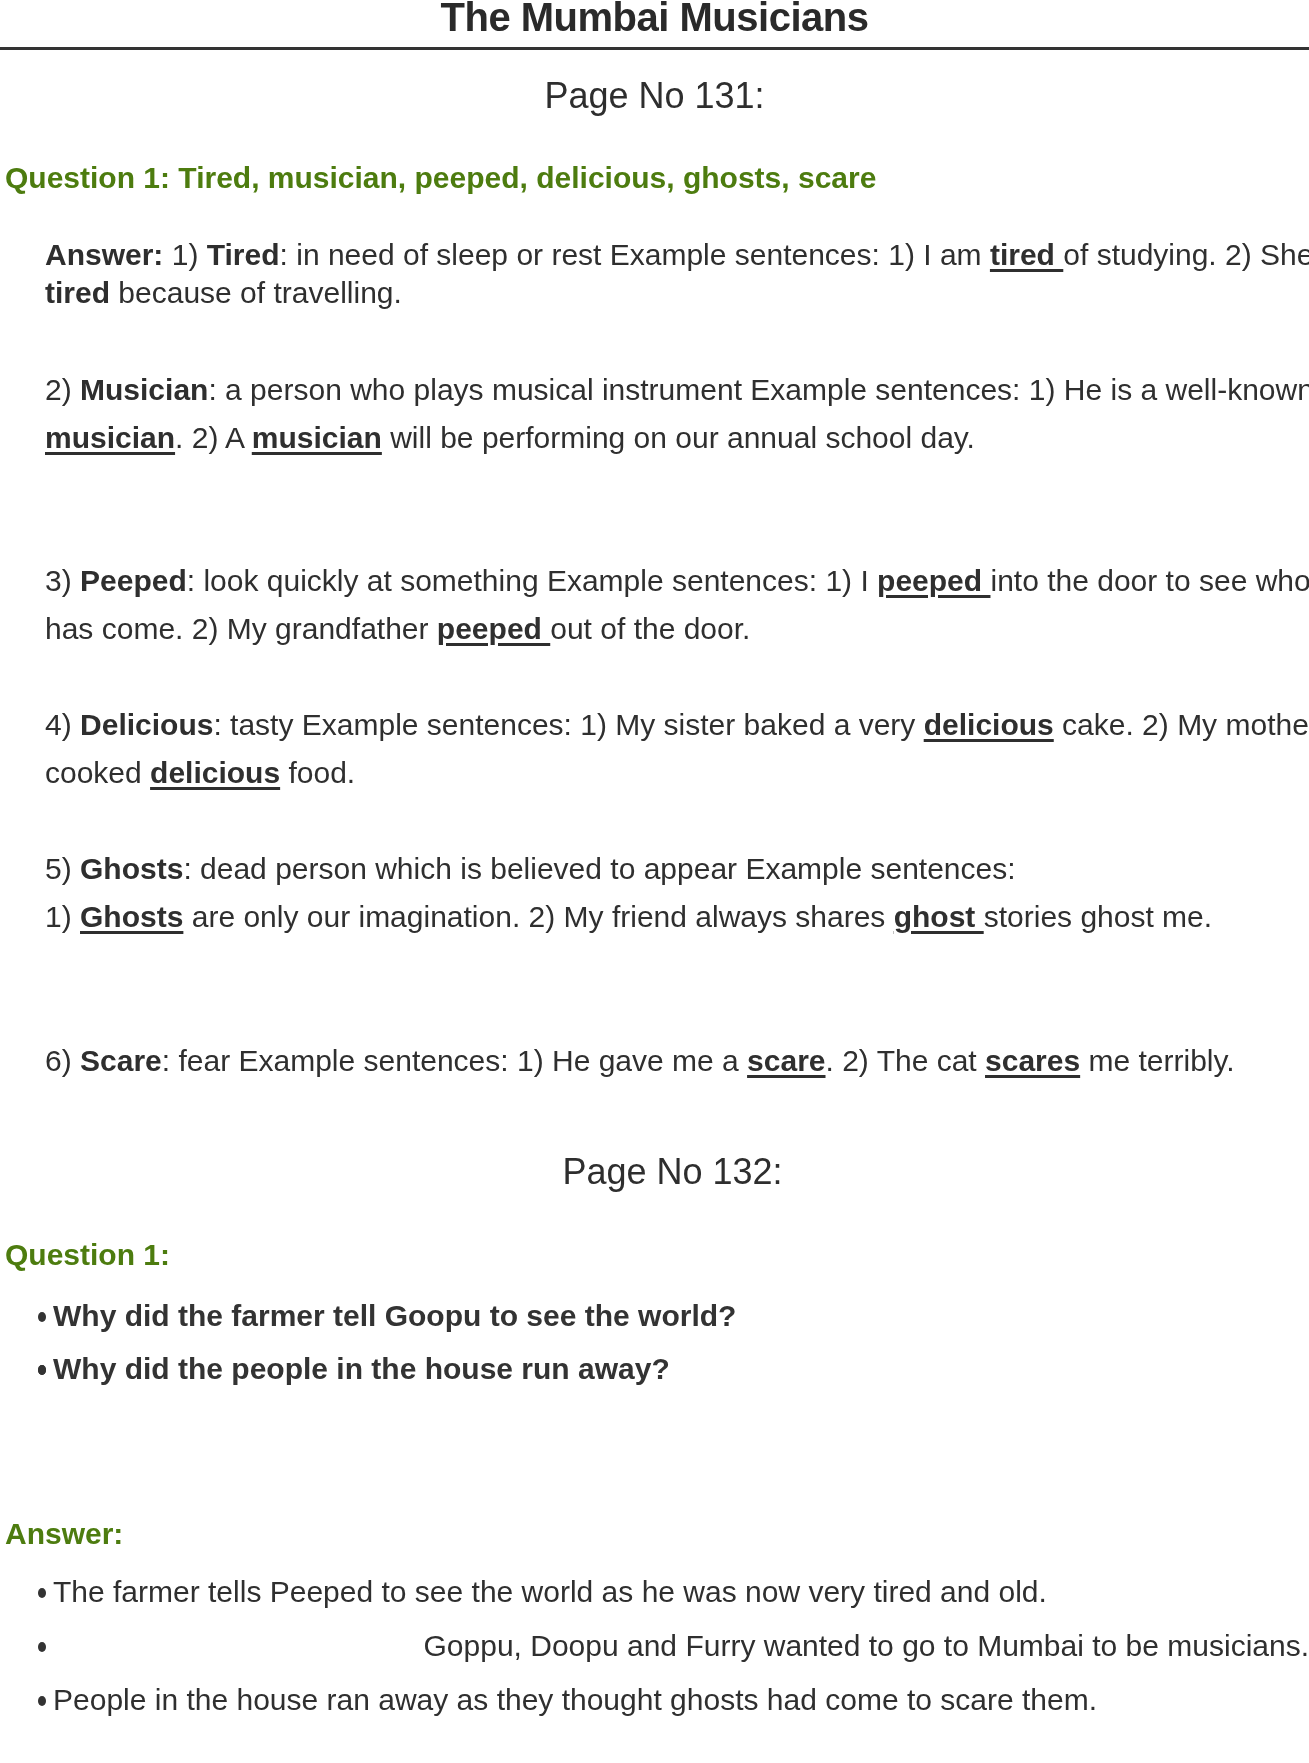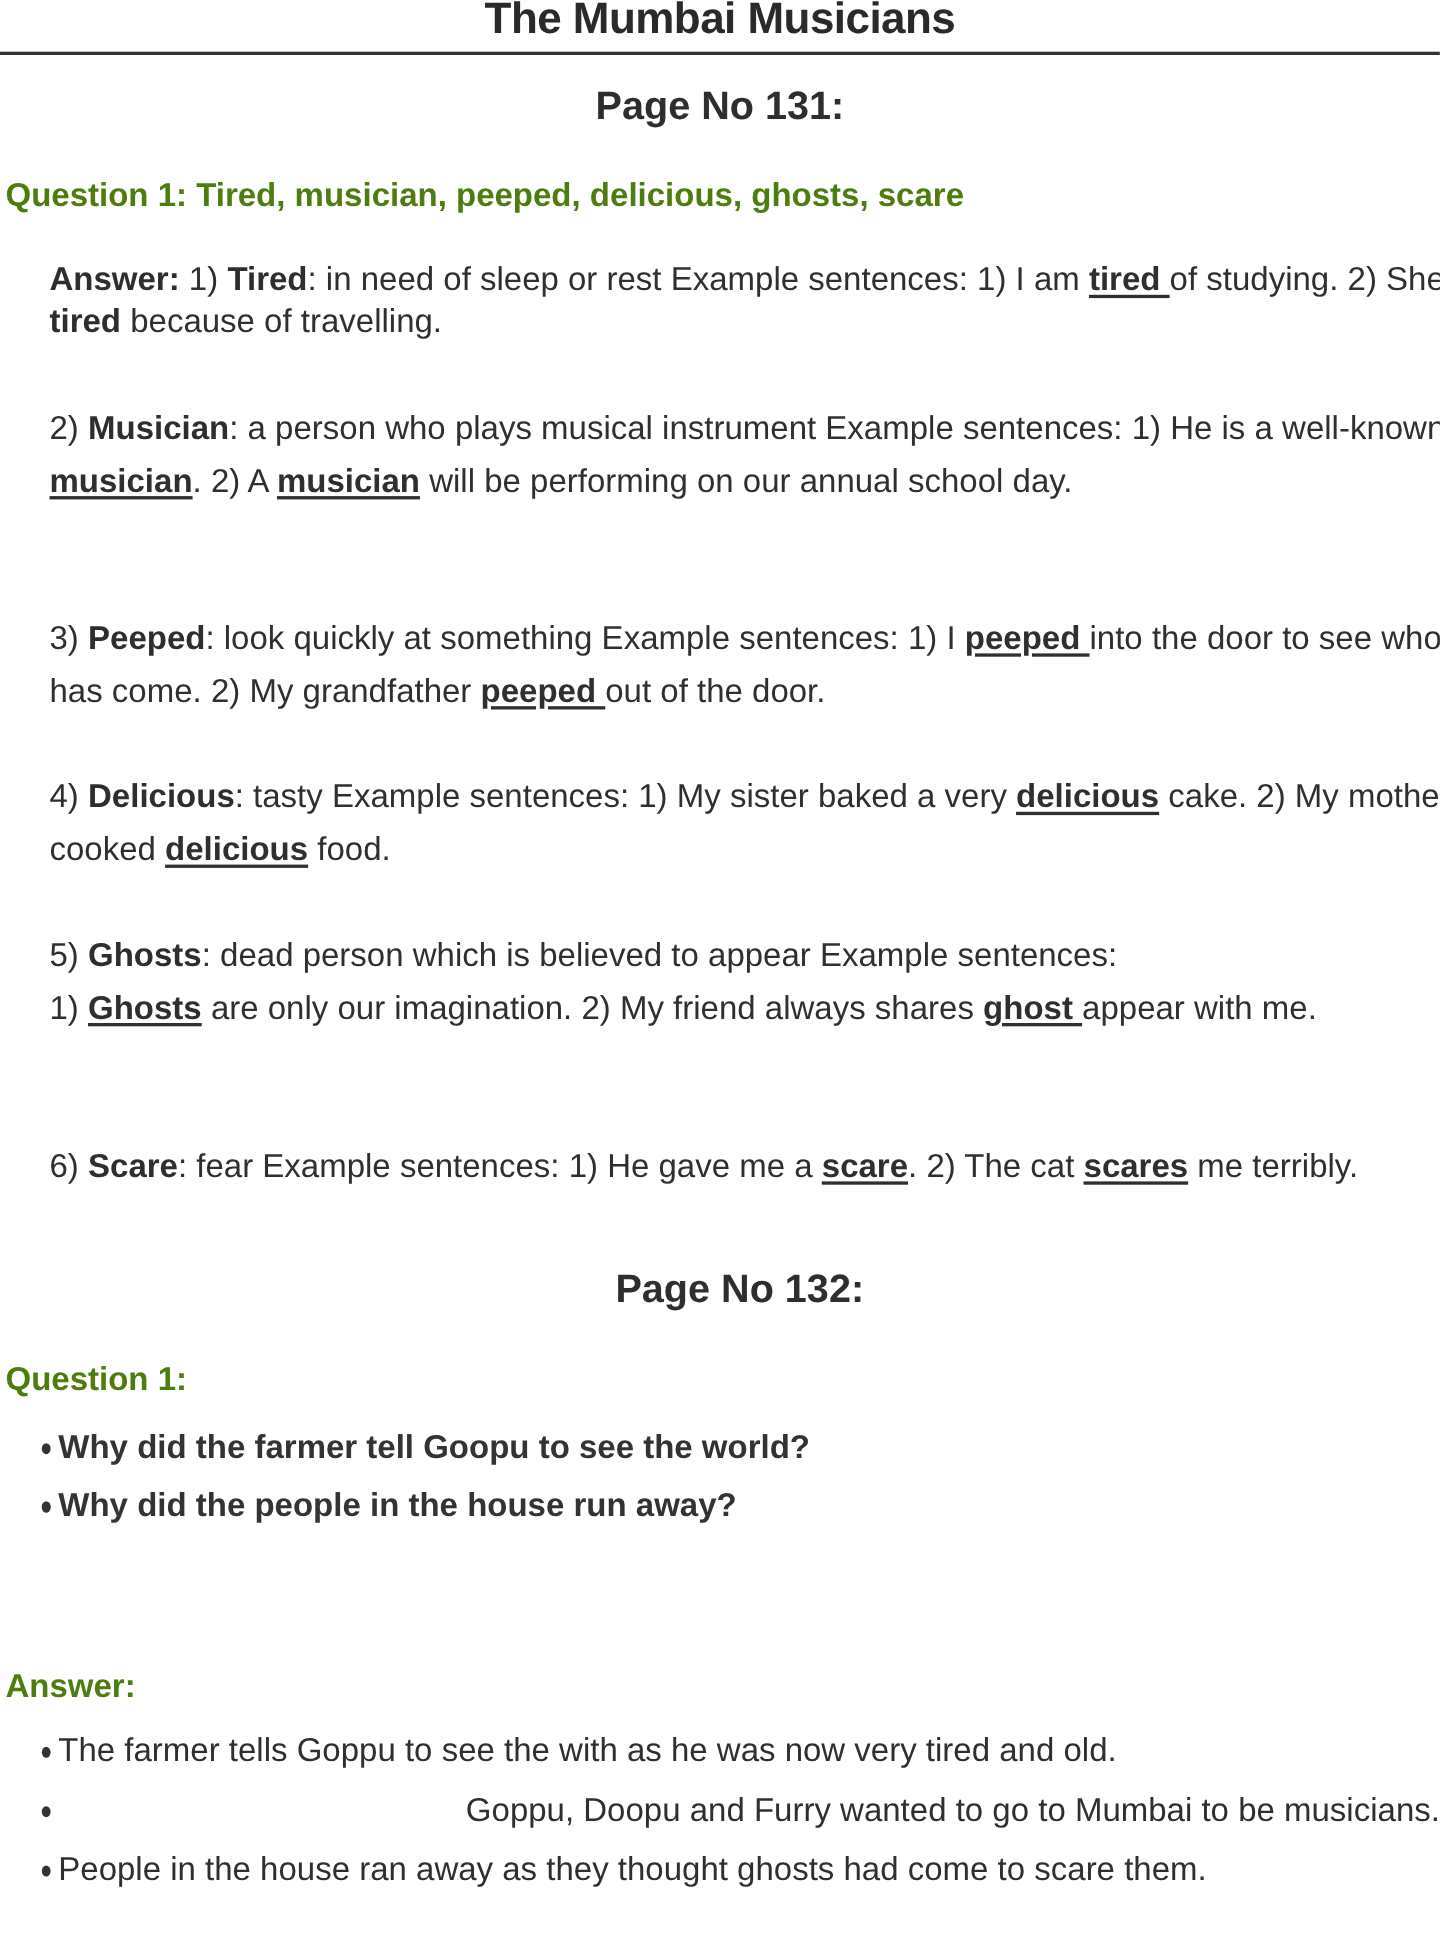--- a/index.html
+++ b/index.html
@@ -34,21 +34,21 @@
       width: 1309px;
       height: 3px;
       background: #333333;
     }
     .page-heading {
       position: absolute;
       left: 0;
       width: 1309px;
       text-align: center;
       font-size: 36px;
-      font-weight: bold;
+      font-weight: normal;
       color: #2e2e2e;
       line-height: 40px;
     }
     .question {
       position: absolute;
       left: 5px;
       font-size: 30px;
       font-weight: bold;
       color: #4d7c0f;
       line-height: 36px;
@@ -134,37 +134,37 @@
 </div>
 
 <div class="para" style="top:701px;">
   <span>4)</span>
   <b>Delicious</b><span>: tasty Example sentences: 1) My sister baked a very </span><span class="u">delicious</span><span> cake. 2) My mother cooked </span><span class="u">delicious</span><span> food.</span>
 </div>
 
 <div class="para" style="top:845px;">
   <span>5)</span>
   <b>Ghosts</b><span>: dead person which is believed to appear Example sentences:</span><br>
-  <span>1) </span><span class="u">Ghosts</span><span> are only our imagination. 2) My friend always shares </span><span class="u">ghost </span><span>appear with me.</span>
+  <span>1) </span><span class="u">Ghosts</span><span> are only our imagination. 2) My friend always shares </span><span class="u">ghost </span><span>stories ghost me.</span>
 </div>
 
 <div class="para" style="top:1037px;">
   <span>6)</span>
   <b>Scare</b><span>: fear Example sentences: 1) He gave me a </span><span class="u">scare</span><span>. 2) The cat </span><span class="u">scares</span><span> me terribly.</span>
 </div>
 
 <div class="page-heading" style="top:1152px;padding-left:18px;">Page No 132:</div>
 
 <div class="question" style="top:1237px;">Question 1:</div>
 
 <ul class="bullets bold" style="top:1297px;">
   <li><span class="dot"></span><span>Why did the farmer tell Goopu to see the world?</span></li>
   <li style="margin-top:-7px;"><span class="dot"></span></li>
   <li style="margin-top:-7px;"><span class="dot"></span><span>Why did the people in the house run away?</span></li>
 </ul>
 
 <div class="question" style="top:1516px;">Answer:</div>
 
 <ul class="bullets plain" style="top:1573px;">
-  <li><span class="dot"></span><span>The farmer tells Goppu to see the with as he was now very tired and old.</span></li>
+  <li><span class="dot"></span><span>The farmer tells Peeped to see the world as he was now very tired and old.</span></li>
   <li style="margin-top:-6px;text-align:right;"><span class="dot"></span><span>Goppu, Doopu and Furry wanted to go to Mumbai to be musicians.</span></li>
   <li style="margin-top:-6px; padding-right:180px;"><span class="dot"></span><span>People in the house ran away as they thought ghosts had come to scare them.</span></li>
 </ul>
 
 </body></html>

